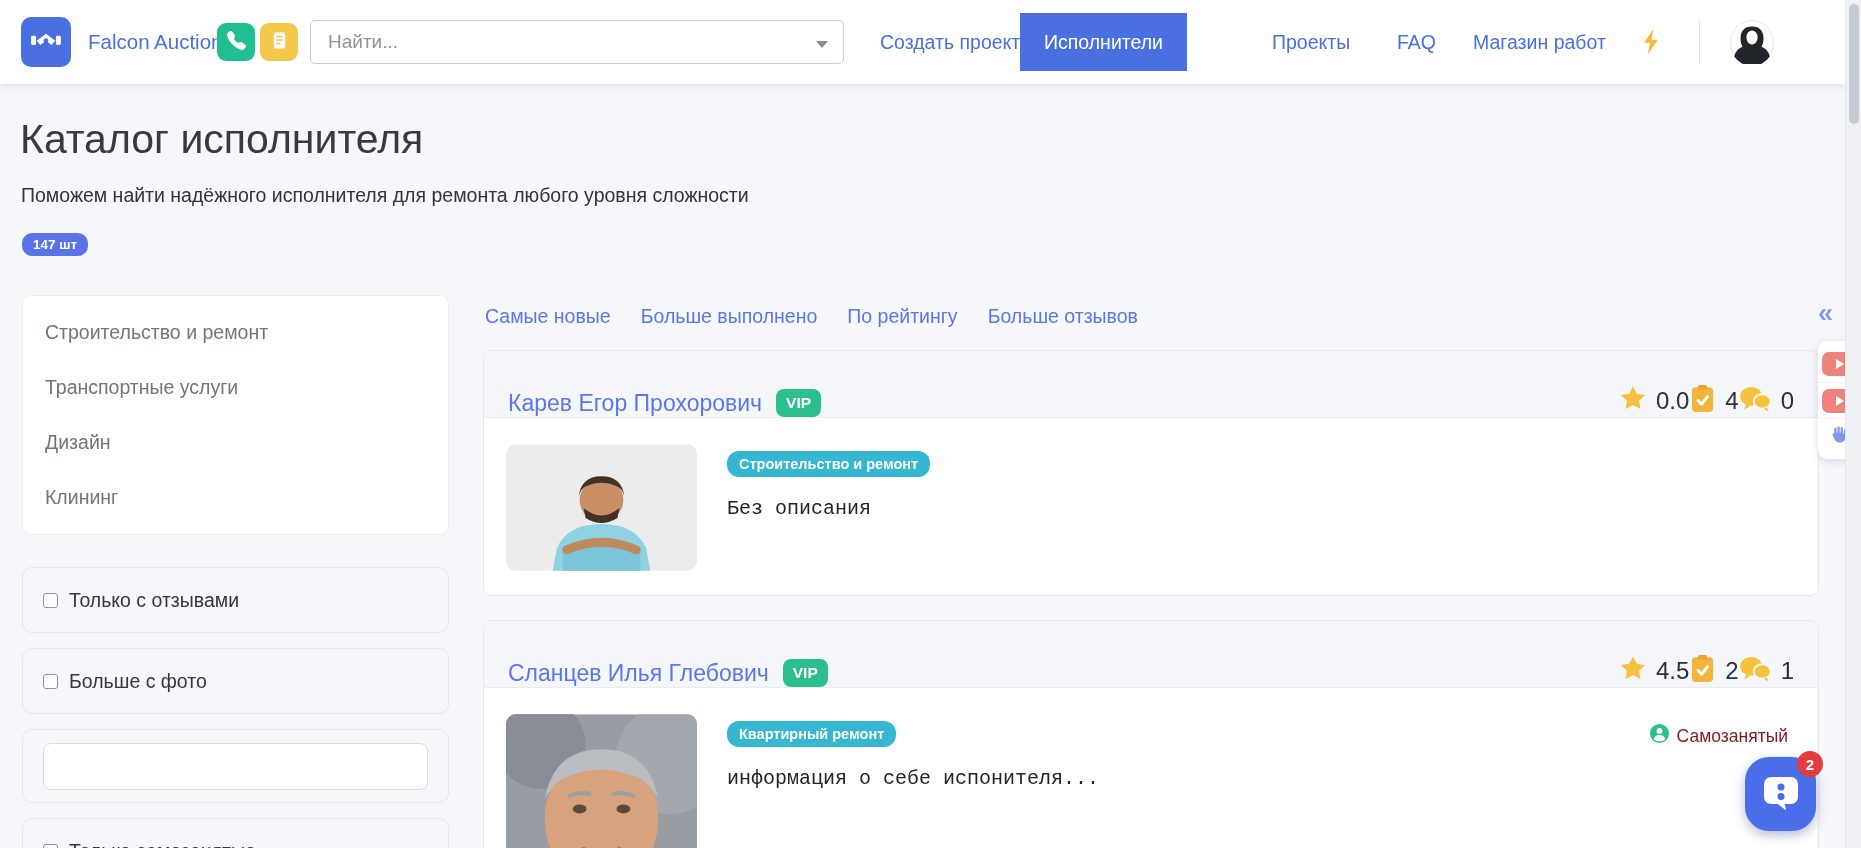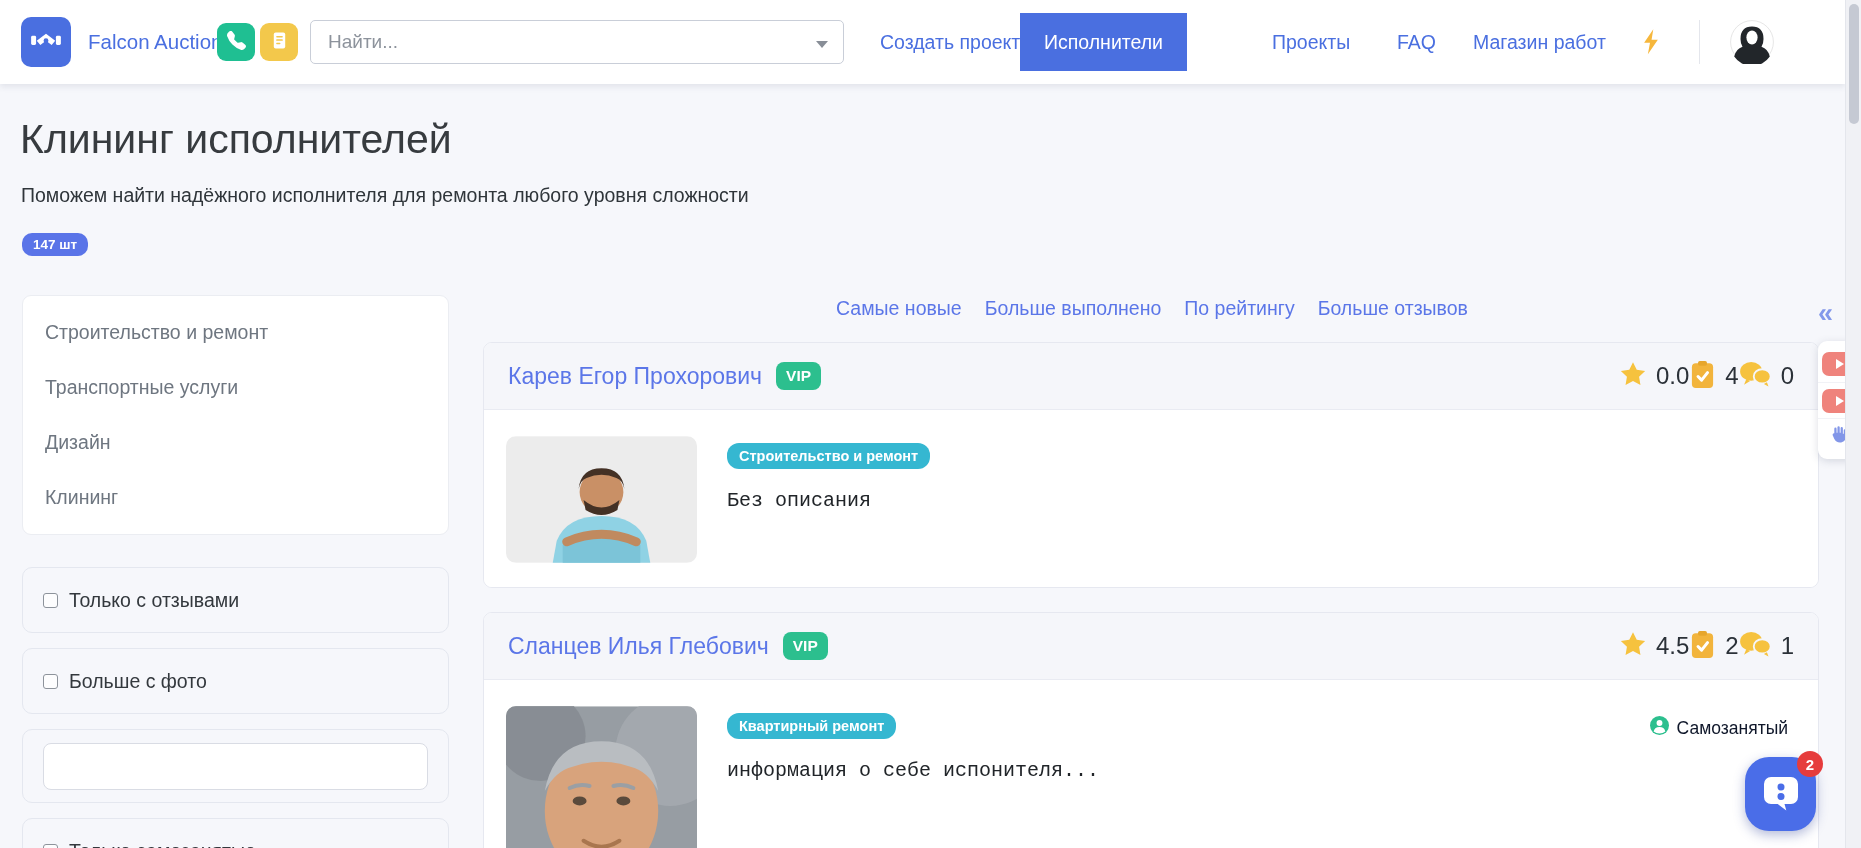--- a/index.html
+++ b/index.html
@@ -55,41 +55,41 @@
   .filter-card.input-card { height:74px; padding-right:20px; }
   .cbx { appearance:none; -webkit-appearance:none; width:15px; height:15px; border:1.6px solid #8d939b;
          border-radius:3px; background:#fdfdfe; cursor:pointer; flex:0 0 auto; }
   .cbx-label { margin-left:11px; font-size:19.5px; color:#33383d; }
   .filter-input { width:100%; height:47px; border:1px solid #d9dce4; border-radius:8px; background:#fff;
                   font-size:18px; padding:0 12px; outline:none; color:#495057;
                   font-family:"Liberation Sans","DejaVu Sans",sans-serif; }
 
   
   .main { position:absolute; left:483px; top:295px; width:1336px; }
-  .sort-row { display:flex; gap:23px; padding-left:2px; margin-top:2px;justify-content:center; }
+  .sort-row { display:flex; gap:30px; padding-left:2px; margin-top:10px; }
   .sort-link { color:#5b76e8; font-size:19.5px; text-decoration:none; cursor:pointer; white-space:nowrap; }
   .perf-card { background:#fff; border:1px solid #e6e8f0; border-radius:9px; overflow:hidden; margin-top:24px; }
   .perf-card.c1 { margin-top:22px; }
   .card-header { height:67px; background:#f5f6fa; border-bottom:1px solid #e9ebf2;
-                 display:flex; align-items:center; padding:0 24px; }
+                 display:flex; align-items:flex-end; padding:0 24px; }
   .perf-name { color:#5b76e8; font-size:23px; text-decoration:none; cursor:pointer; white-space:nowrap; }
   .vip-badge { margin-left:14px; background:#2cbf8e; color:#fff; font-size:15.5px; font-weight:bold;
                padding:5px 10px; border-radius:8px; }
   .stats { margin-left:auto; display:flex; align-items:center; }
   .stat { display:flex; align-items:center; gap:9px; }
   .stat-num { font-size:24px; color:#2b3138; }
   .card-body { position:relative; display:flex; padding:26px 24px 24px 22px; background:#fff; }
   .photo { width:191px; border-radius:10px; overflow:hidden; flex:0 0 auto; cursor:pointer; line-height:0; }
   .photo svg { display:block; }
   .body-right { margin-left:30px; padding-top:7px; }
   .tag-pill { display:inline-block; background:#35b7d1; color:#fff; font-size:14.5px; font-weight:bold;
               padding:5px 12px; border-radius:12px; }
   .perf-desc { margin-top:20px; font-size:20px; color:#212529;font-family:Liberation Mono, monospace; }
   .self-badge { position:absolute; right:30px; top:36px; display:flex; align-items:center; gap:8px;
-                color:#0f172a; font-size:17.5px; }
+                color:#7f1d1d; font-size:17.5px; }
 
   
   .collapse-chevrons { position:absolute; left:1818px; top:300px; color:#8398ea; font-size:27px;
                        font-weight:bold; letter-spacing:-2px; cursor:pointer; z-index:30; line-height:1; }
   .tools-panel { position:absolute; left:1818px; top:341px; width:41px; background:#fff;
                  border-radius:9px; box-shadow:0 2px 8px rgba(60,72,100,.18); z-index:30; padding:5px 0; }
   .tool-cell { height:36px; display:flex; align-items:center; justify-content:center; cursor:pointer; }
   .tool-cell + .tool-cell { border-top:1px solid #f1f2f6; }
   .play-btn { width:33px; height:24px; background:#ef837c; border:none; border-radius:7px;
               display:flex; align-items:center; justify-content:center; cursor:pointer; }
@@ -163,21 +163,21 @@
     <span class="nav-divider"></span>
     <div class="avatar">
       <svg width="44" height="44" viewBox="0 0 44 44">
         <circle cx="22" cy="22" r="21.4" fill="#fff" stroke="#e6e6e6" stroke-width="1"></circle>
         <path d="M22 6.5 q11.5 0 11.5 12.5 q0 4.8-2 7.8 q6.5 2.2 8.3 9.6 a21.4 21.4 0 0 1-35.6 0 q1.8-7.4 8.3-9.6 q-2-3-2-7.8 Q10.5 6.5 22 6.5z" fill="#22262a"></path>
         <ellipse cx="22" cy="17.5" rx="5.6" ry="7" fill="#fff"></ellipse>
       </svg>
     </div>
   </header>
 
-  <h1 class="hero-title">Клининг исполнителей</h1>
+  <h1 class="hero-title">Каталог исполнителя</h1>
   <p class="hero-sub">Поможем найти надёжного исполнителя для ремонта любого уровня сложности</p>
   <span class="count-badge">147 шт</span>
 
   <aside class="sidebar">
     <div class="cat-card">
       <a class="cat-item">Строительство и ремонт</a>
       <a class="cat-item">Транспортные услуги</a>
       <a class="cat-item">Дизайн</a>
       <a class="cat-item">Клининг</a>
     </div>

